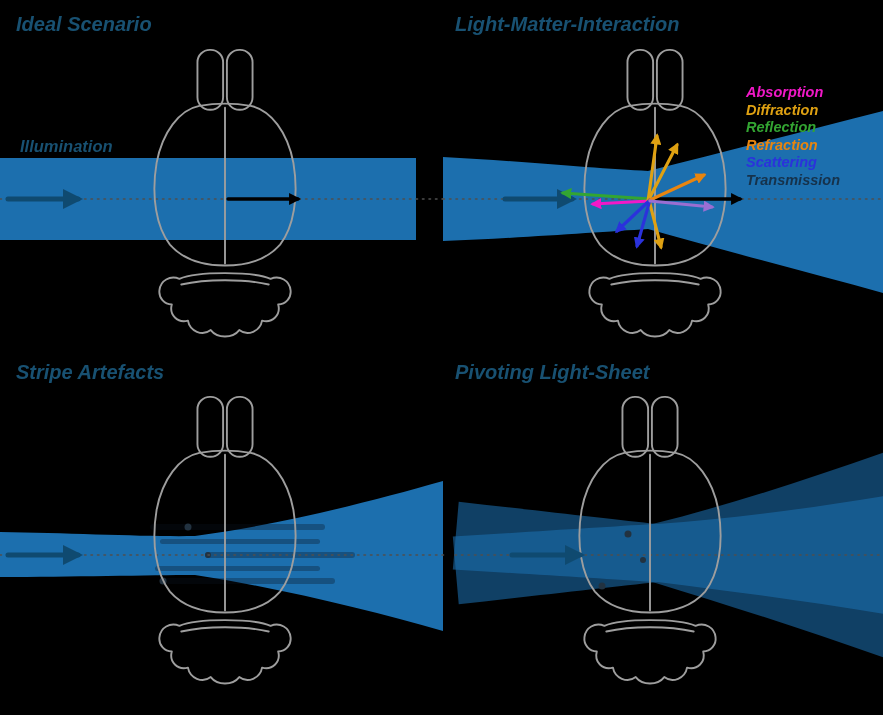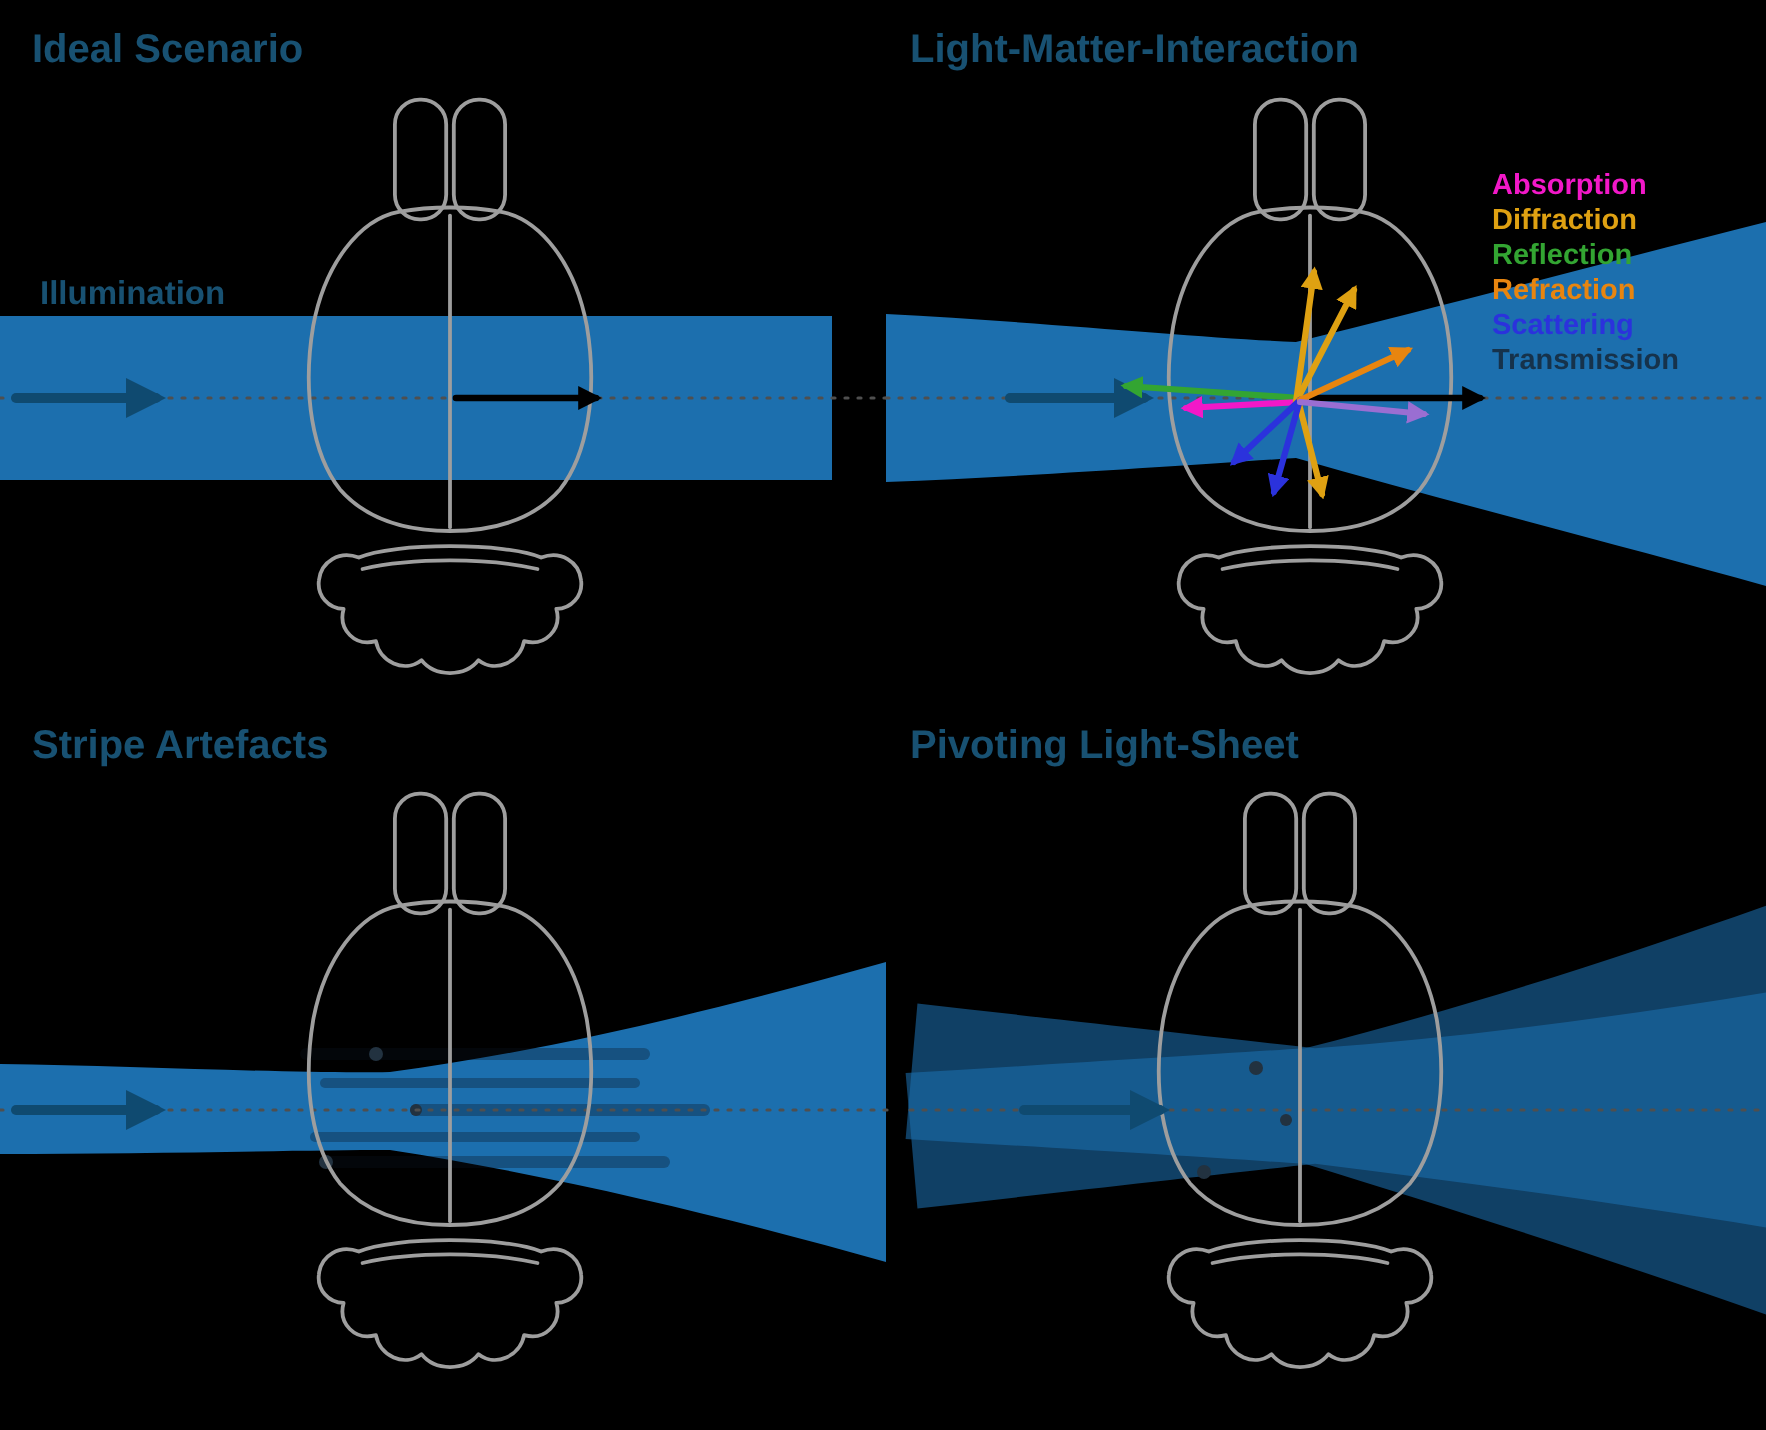--- a/index.html
+++ b/index.html
@@ -1,17 +1,17 @@
 <!DOCTYPE html>
 <html><head>
 <meta charset="utf-8">
 <style>
   html,body{margin:0;padding:0;background:#000;}
   .figure-root{position:relative;width:883px;height:715px;background:#000;overflow:hidden;
-    font-family:"Liberation Sans",sans-serif;}
+    font-family:"Liberation Sans",sans-serif;font-style:italic;}
   svg text{font-family:"Liberation Sans",sans-serif;}
   .panel-title{font-size:20px;font-weight:bold;}
   .illum-label{font-size:16.5px;font-weight:bold;}
   .legend-label{font-size:14.5px;font-weight:bold;}
 </style>
 </head>
 <body>
 
 <div class="figure-root">
 <svg width="883" height="715" viewBox="0 0 883 715">

